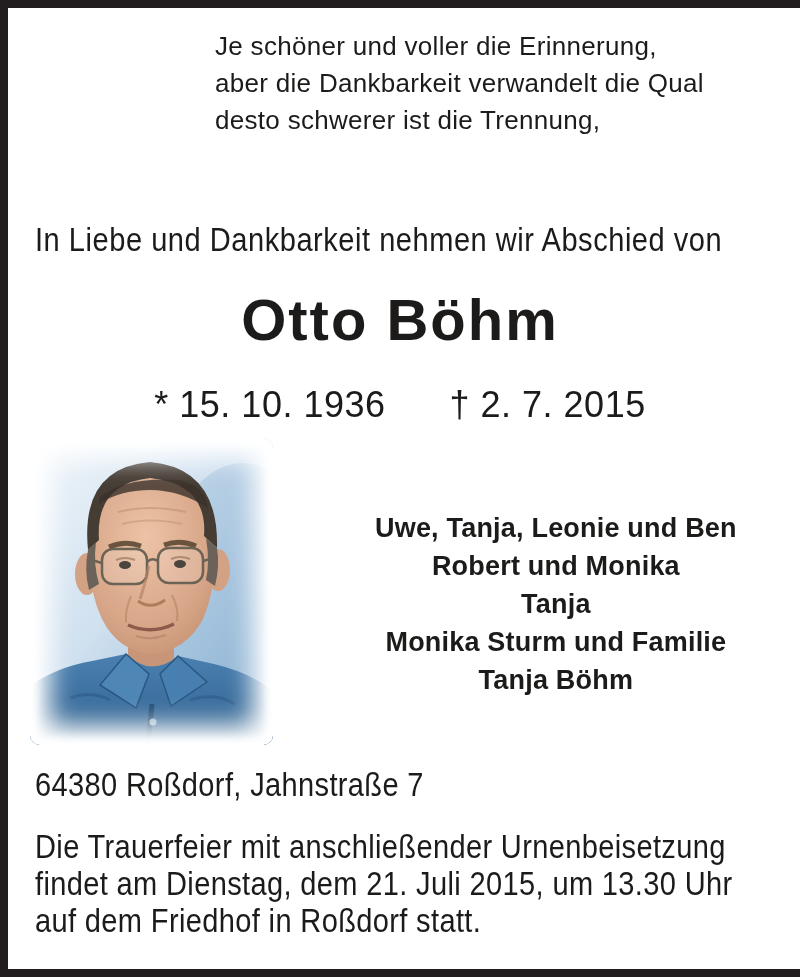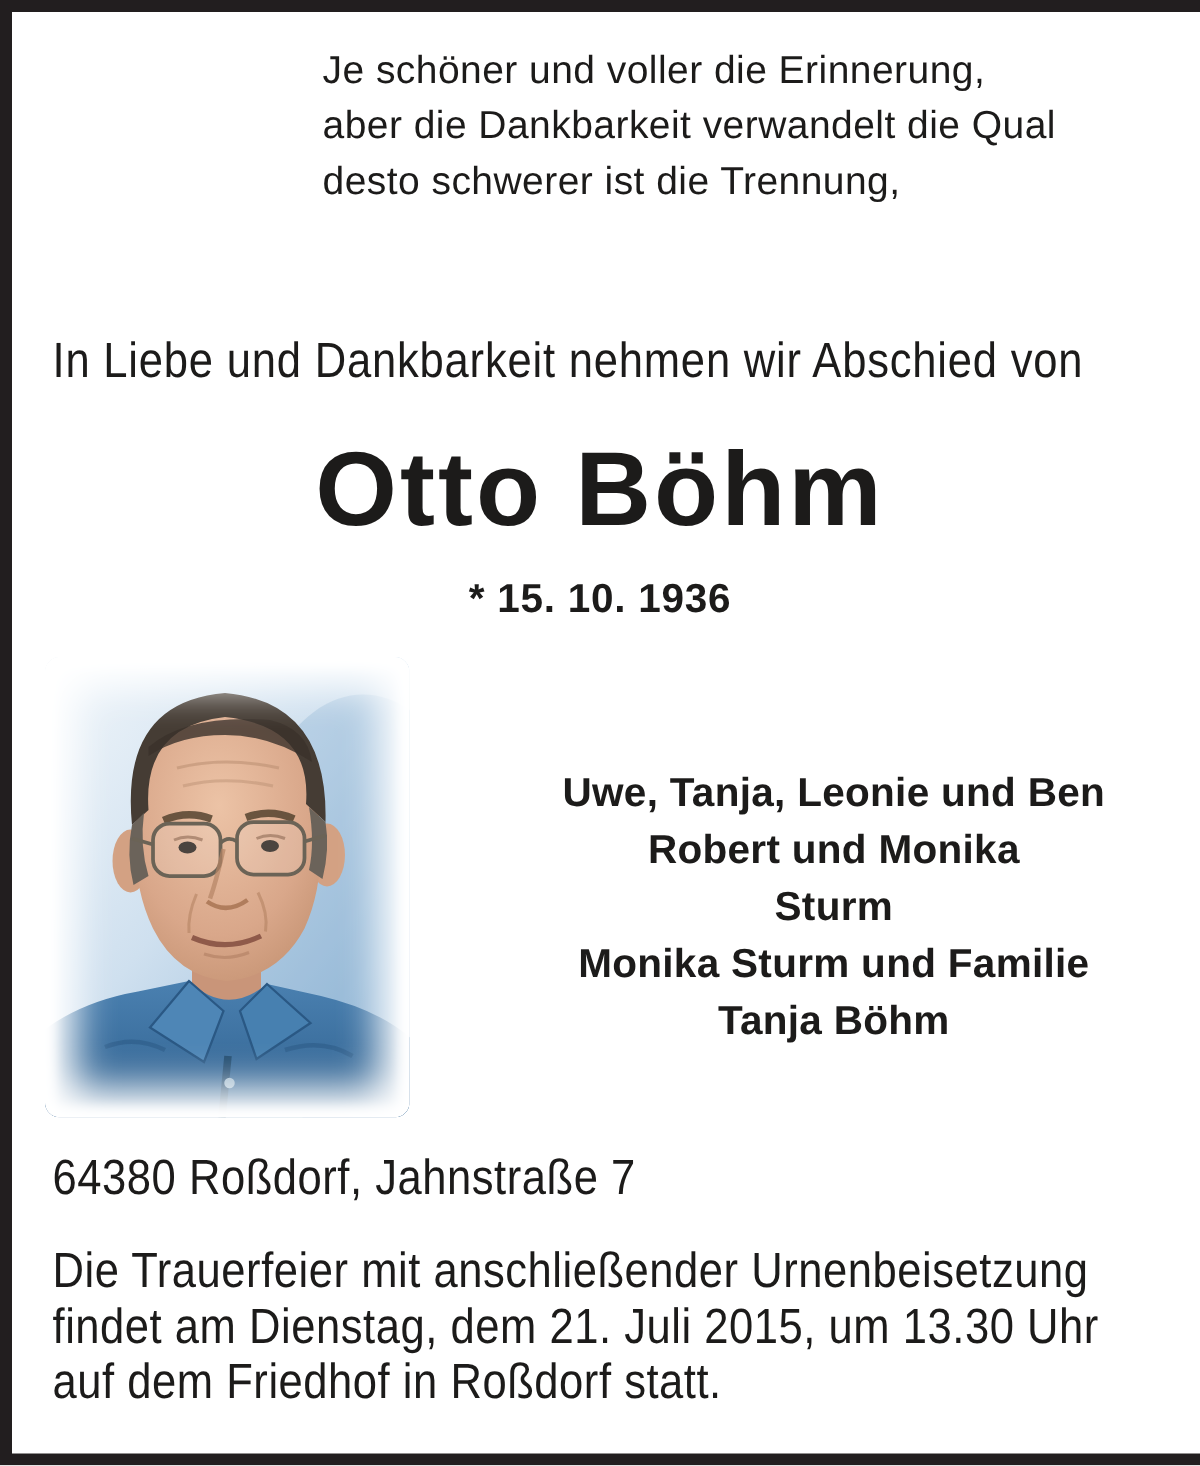--- a/index.html
+++ b/index.html
@@ -10,23 +10,23 @@
 
   
   .quote { position: absolute; left: 215px; top: 28px; font-size: 26px; line-height: 37px; letter-spacing: 0.3px; white-space: nowrap; }
 
   
   .cond { transform: scaleX(0.88); transform-origin: 0 0; white-space: nowrap; }
   .intro { position: absolute; left: 35px; top: 221px; font-size: 33px; letter-spacing: 0.6px; }
 
   
   .name { position: absolute; left: 0; top: 288px; width: 800px; margin: 0; text-align: center;
-          font-size: 70px; font-weight: bold; letter-spacing: 2px; line-height: 1.1; }
+          font-size: 58px; font-weight: bold; letter-spacing: 2px; line-height: 1.1; }
   .dates { position: absolute; left: 0; top: 384px; width: 800px; display: flex; justify-content: center; gap: 64px;
-           font-size: 27px; font-weight: 700; letter-spacing: 0.5px; }
+           font-size: 36px; font-weight: 400; letter-spacing: 0.5px; }
 
   
   .photo { position: absolute; left: 30px; top: 438px; width: 243px; height: 307px; border-radius: 10px; overflow: hidden; }
   .photo svg { display: block; width: 100%; height: 100%; }
   .photo::after { content: ""; position: absolute; inset: 0; border-radius: 10px;
                   box-shadow: inset 0 0 26px 20px #ffffff, inset 0 0 8px 6px #ffffff; }
 
   
   .mourners { position: absolute; left: 375px; top: 509px; font-size: 27px; font-weight: bold; line-height: 38px; letter-spacing: 0.2px; white-space: nowrap; text-align: center; }
 
@@ -45,20 +45,21 @@
     <div>aber die Dankbarkeit verwandelt die Qual</div>
     <div>desto schwerer ist die Trennung,</div>
   </div>
 
   <div class="intro cond">In Liebe und Dankbarkeit nehmen wir Abschied von</div>
 
   <h1 class="name">Otto Böhm</h1>
 
   <div class="dates">
     <span>* 15. 10. 1936</span>
+    <span>† 2. 7. 2015</span>
   </div>
 
   <div class="photo">
     <svg viewBox="0 0 243 307" xmlns="http://www.w3.org/2000/svg">
       <defs>
         <linearGradient id="bg" x1="0" y1="0" x2="1" y2="1">
           <stop offset="0" stop-color="#f2f7fb"></stop>
           <stop offset="0.45" stop-color="#cfe0ef"></stop>
           <stop offset="0.78" stop-color="#a6c4de"></stop>
           <stop offset="1" stop-color="#8fb2d2"></stop>
@@ -128,21 +129,21 @@
         <circle cx="123" cy="284" r="3.5" fill="#9db8cc"></circle>
         <path d="M 40 260 Q 60 252 80 262" stroke="#234f7a" stroke-width="3" fill="none" opacity="0.4"></path>
         <path d="M 160 262 Q 185 254 205 266" stroke="#234f7a" stroke-width="3" fill="none" opacity="0.4"></path>
       </g>
     </svg>
   </div>
 
   <div class="mourners">
     <div>Uwe, Tanja, Leonie und Ben</div>
     <div>Robert und Monika</div>
-    <div>Sturm</div>
+    <div>Tanja</div>
     <div>Monika Sturm und Familie</div>
     <div>Tanja Böhm</div>
   </div>
 
   <div class="address cond">64380 Roßdorf, Jahnstraße 7</div>
 
   <div class="funeral cond">
     <div>Die Trauerfeier mit anschließender Urnenbeisetzung</div>
     <div>findet am Dienstag, dem 21. Juli 2015, um 13.30 Uhr</div>
     <div>auf dem Friedhof in Roßdorf statt.</div>

